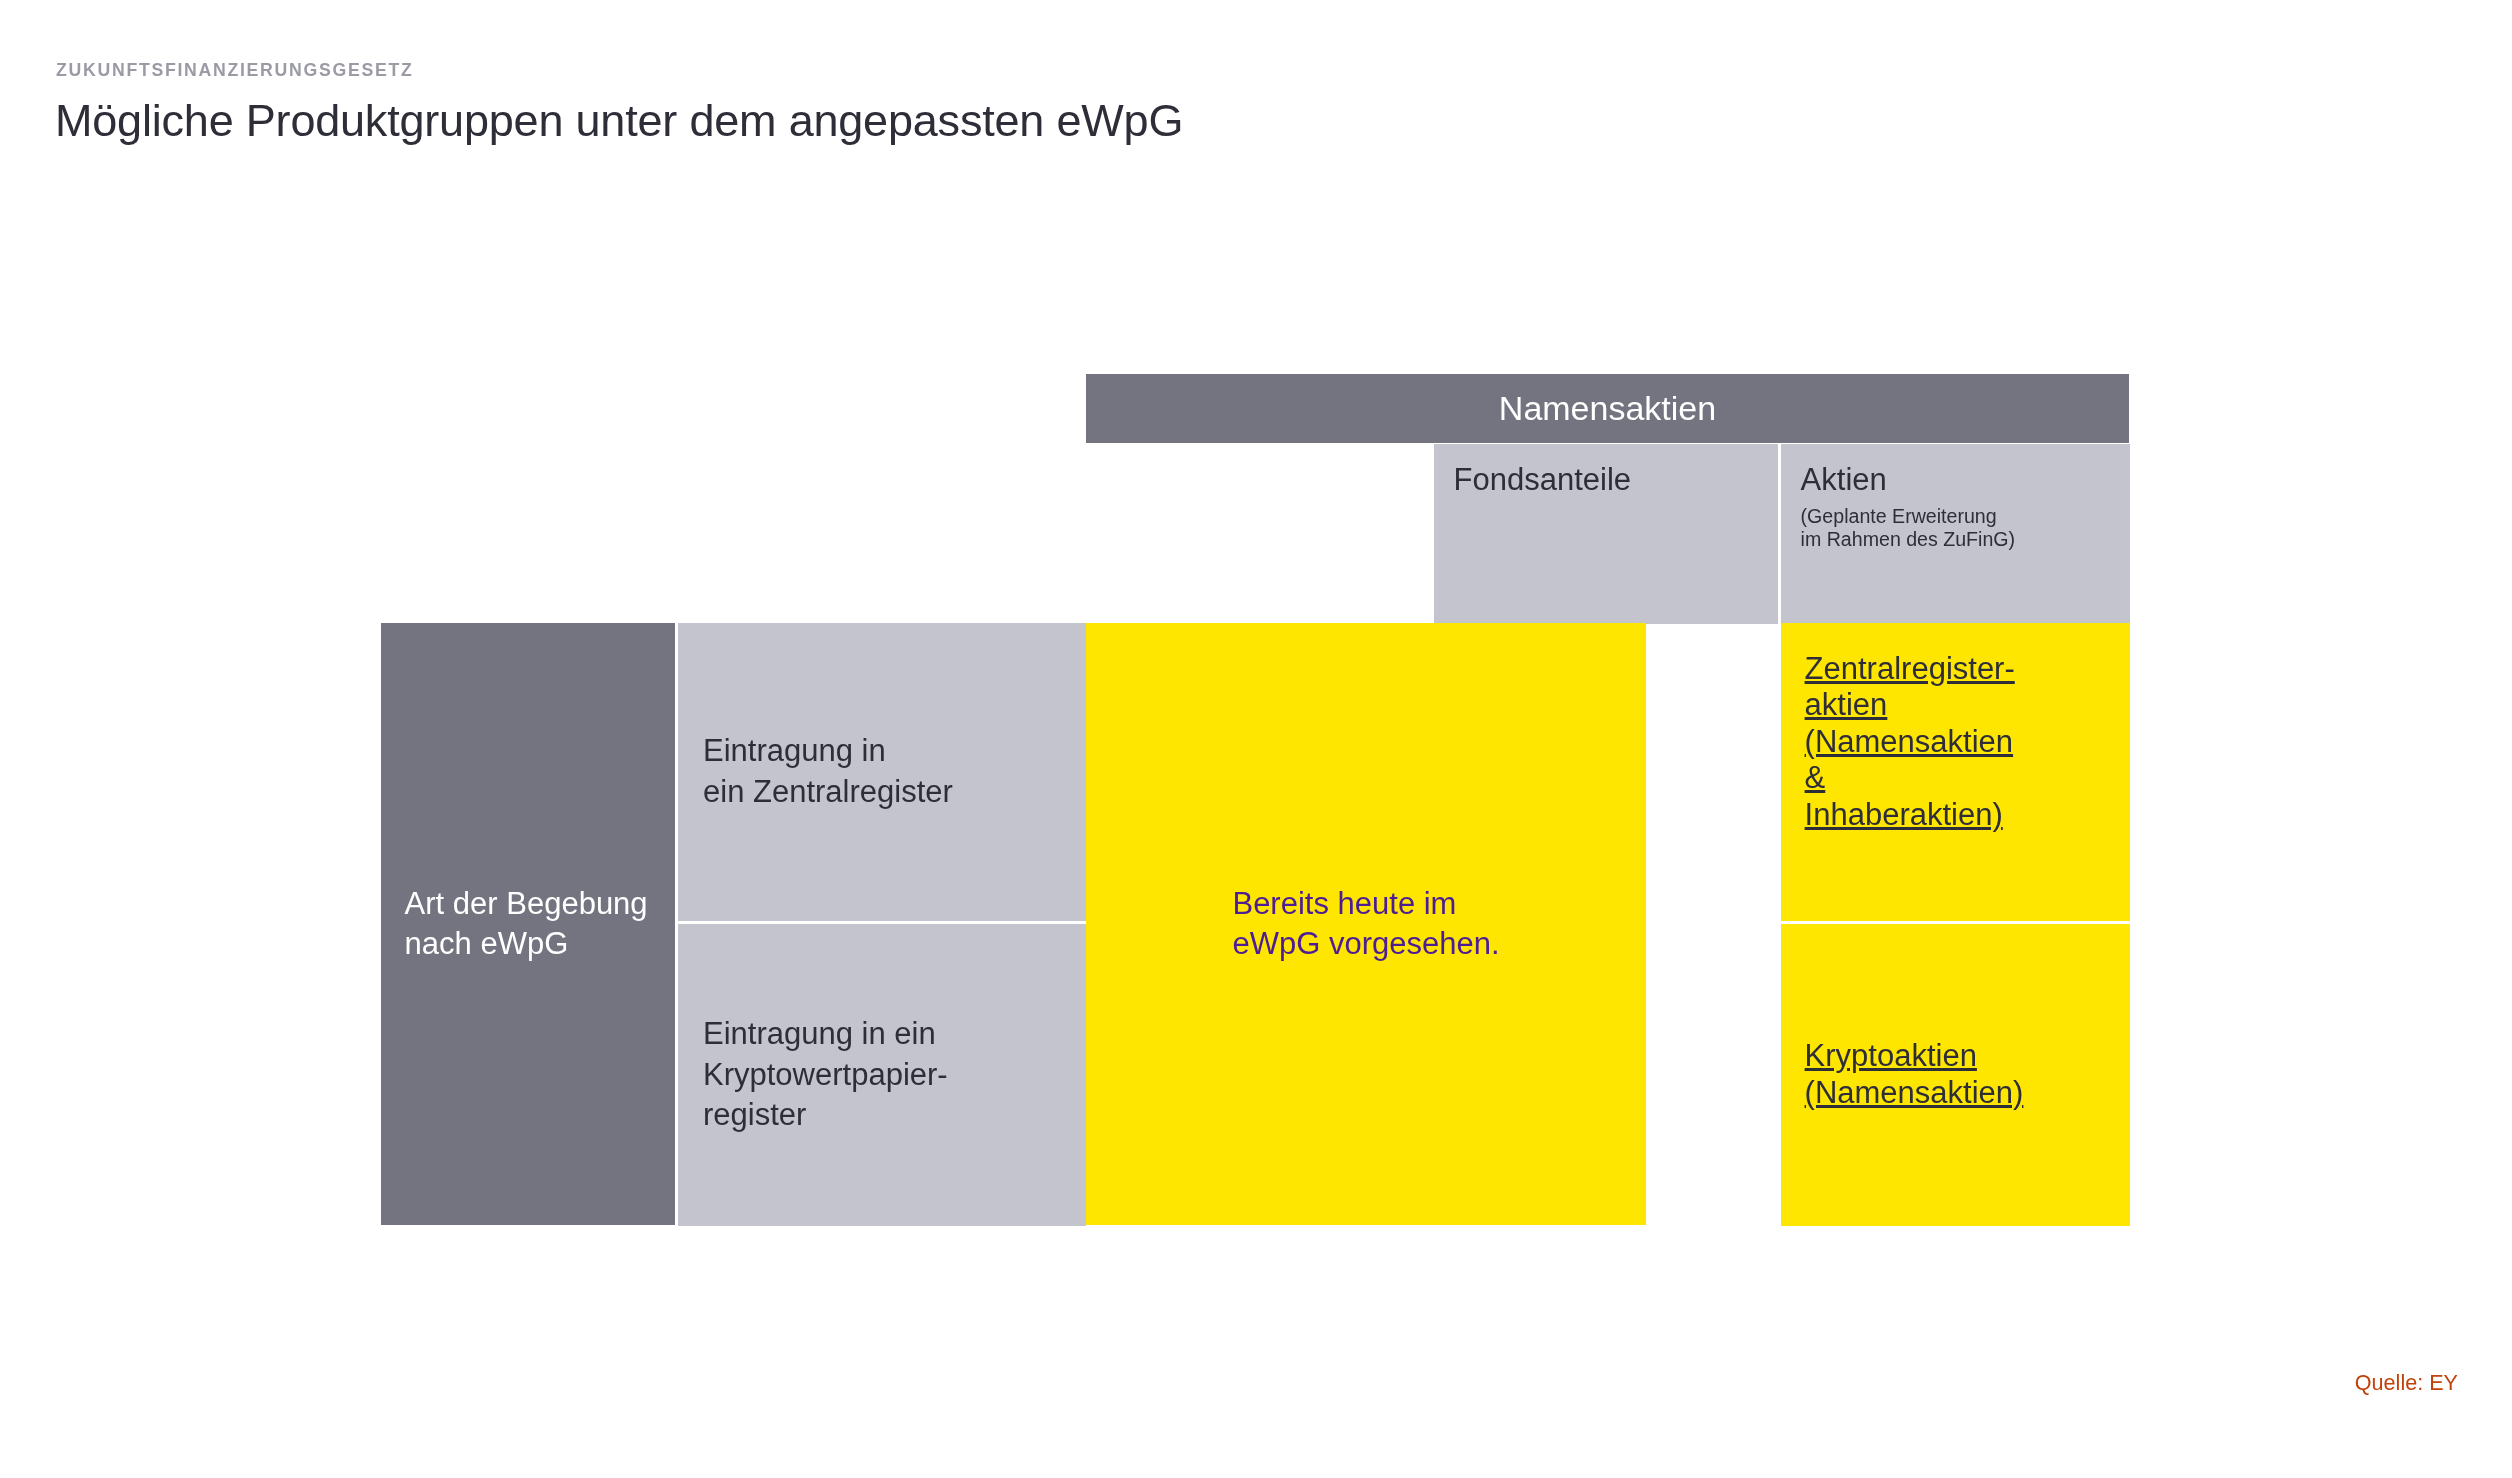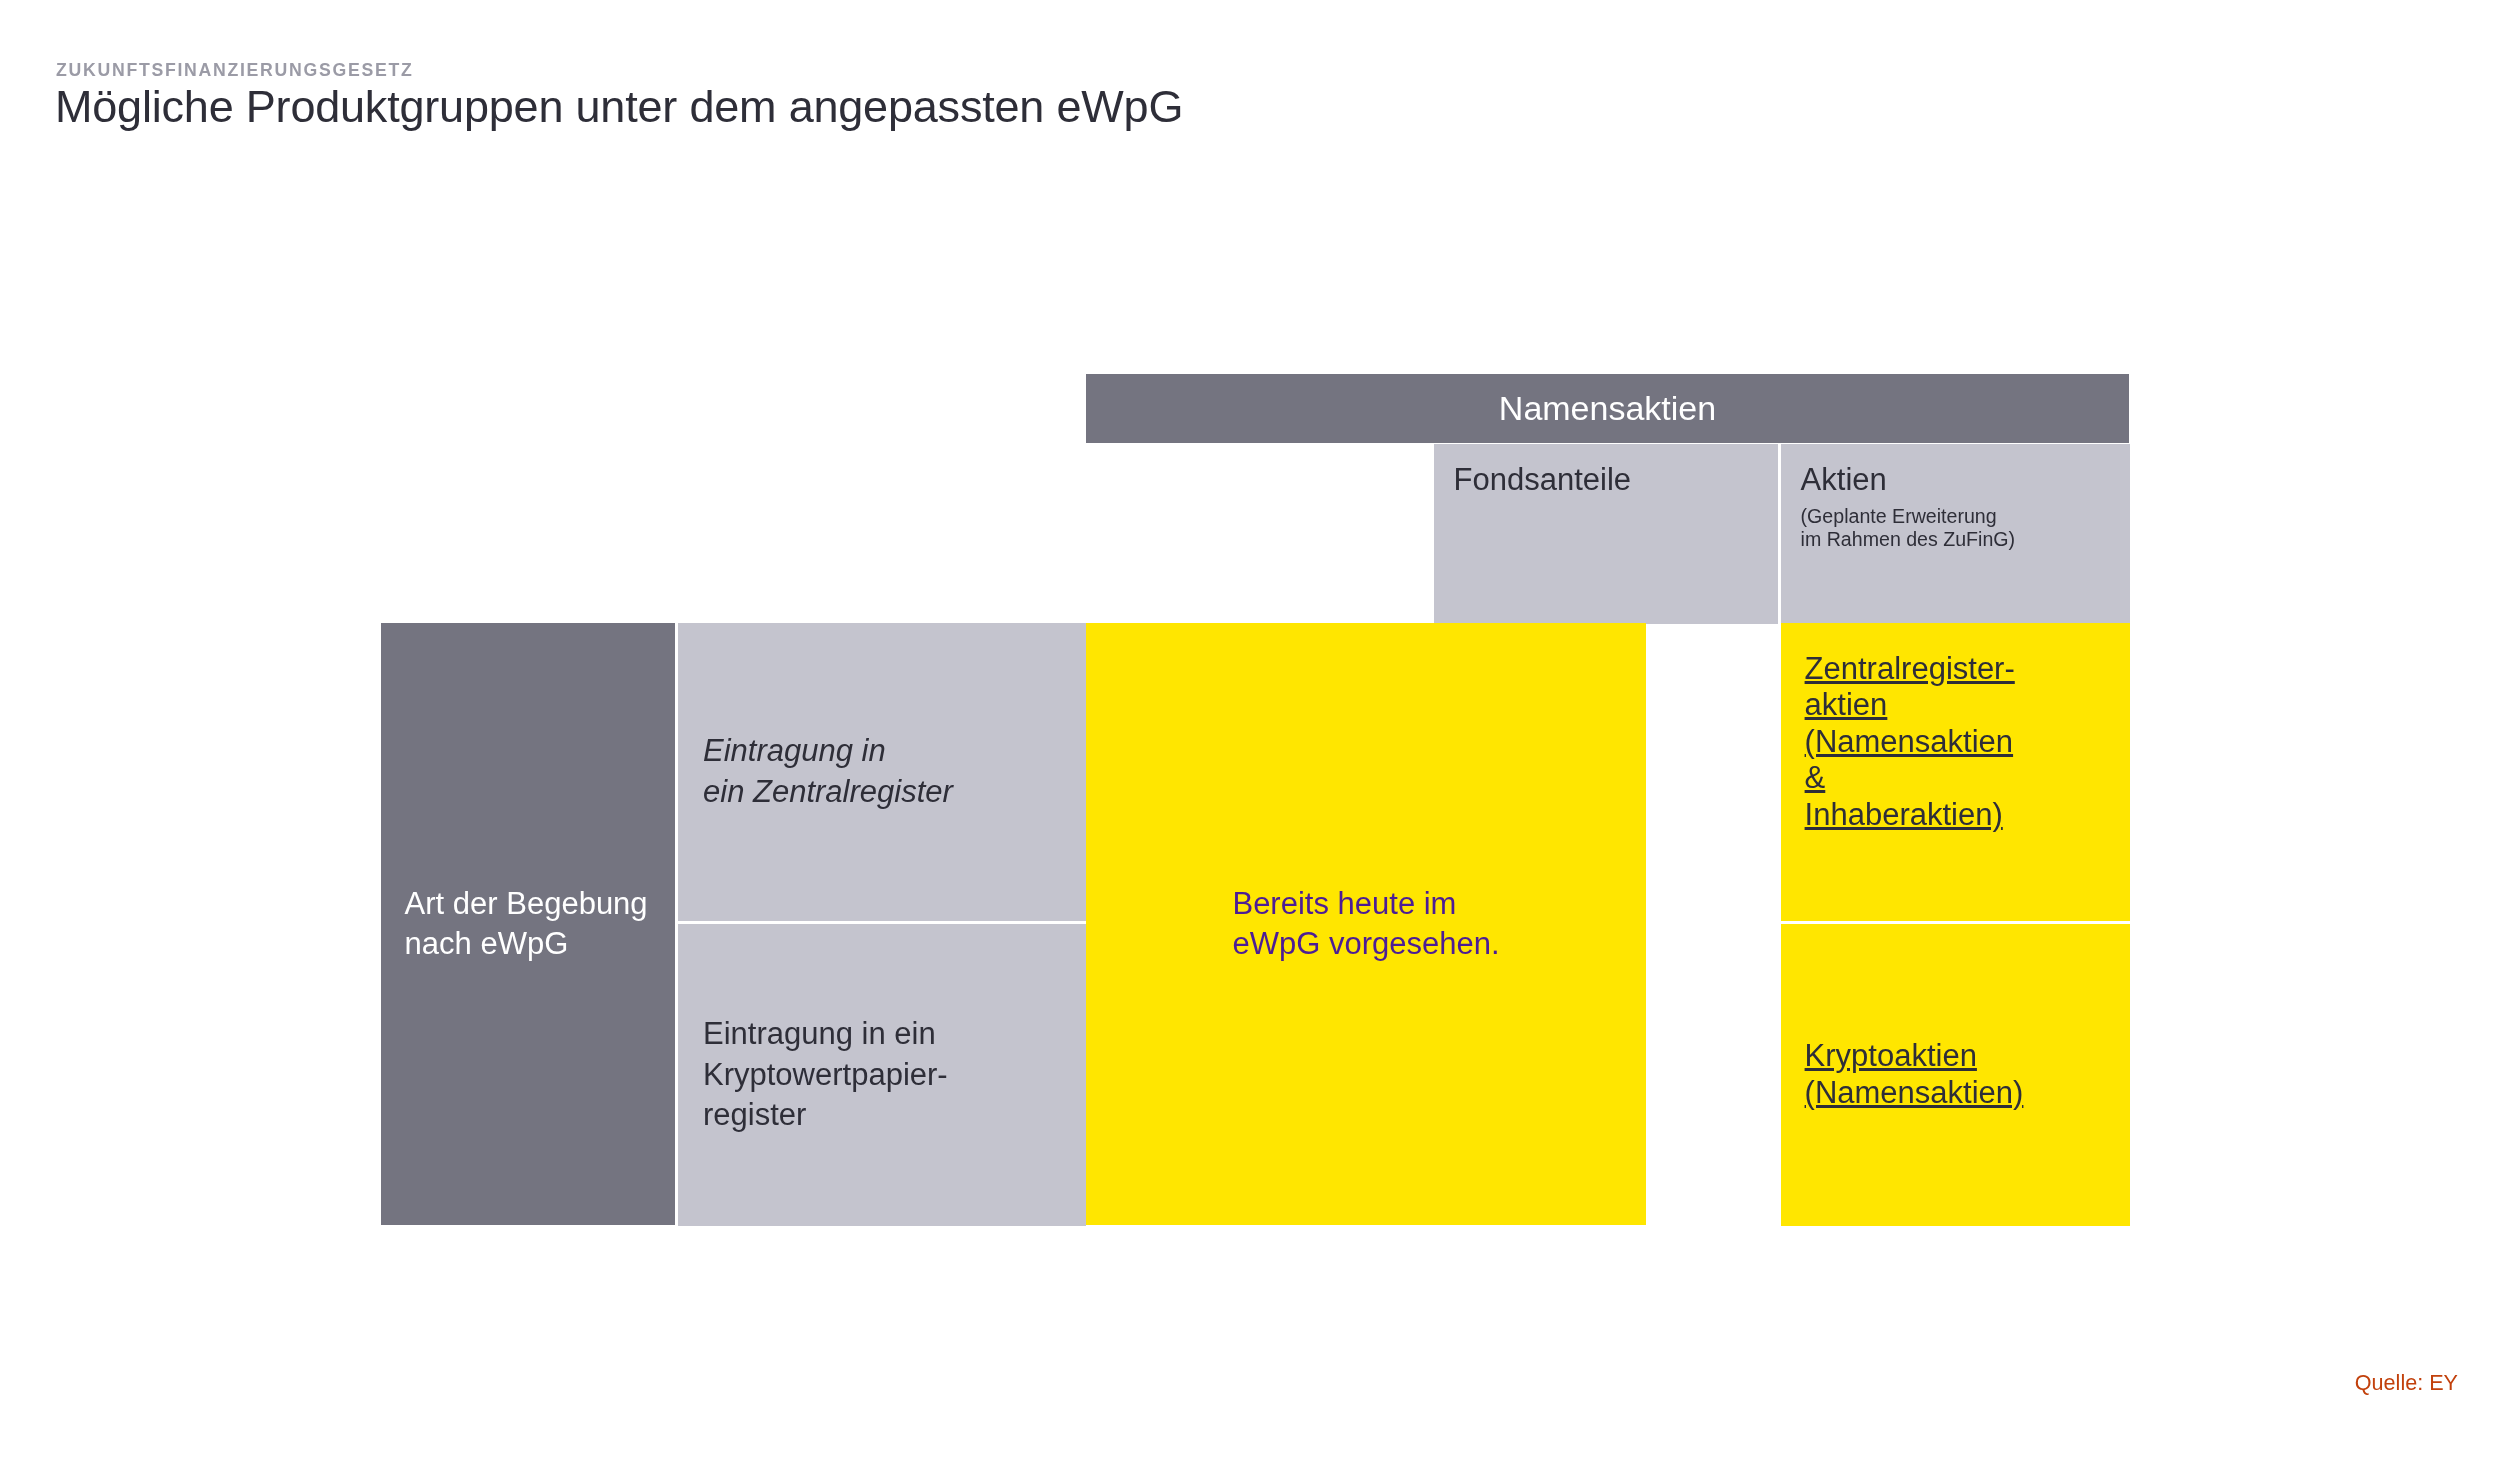--- a/index.html
+++ b/index.html
@@ -17,21 +17,21 @@
   .eyebrow{
     position:absolute;left:56px;top:60px;
     font-size:17.7px;
     letter-spacing:1.7px;
     color:#9b9ba6;
     font-weight:600;
     text-transform:uppercase;
     white-space:nowrap;
   }
   .page-title{
-    position:absolute;left:55px;top:81px;
+    position:absolute;left:55px;top:95px;
     font-size:45px;
     color:#2e2e38;
     font-weight:400;
     white-space:nowrap;
     letter-spacing:-0.2px;
   }
 
   
   .matrix{position:absolute;left:0;top:0;width:2512px;height:1479px;}
 
@@ -70,21 +70,21 @@
 
   .rowhead{
     background:#c4c4ce;
     color:#2e2e38;
     left:678px;width:408px;
     font-size:31px;line-height:1.32;
     display:flex;align-items:center;
     padding-left:25px;padding-right:13px;
     box-sizing:border-box;
   }
-  .rh1{top:623px;height:298px;font-style:italic;}
+  .rh1{top:623px;height:298px;}
   .rh2{top:924px;height:302px;}
 
   .merged-yellow{
     left:1086px;top:623px;width:560px;height:602px;
     background:#ffe600;
     color:#4c1d95;
     font-size:31px;line-height:1.28;
     display:flex;align-items:center;justify-content:center;
     text-align:left;
   }

